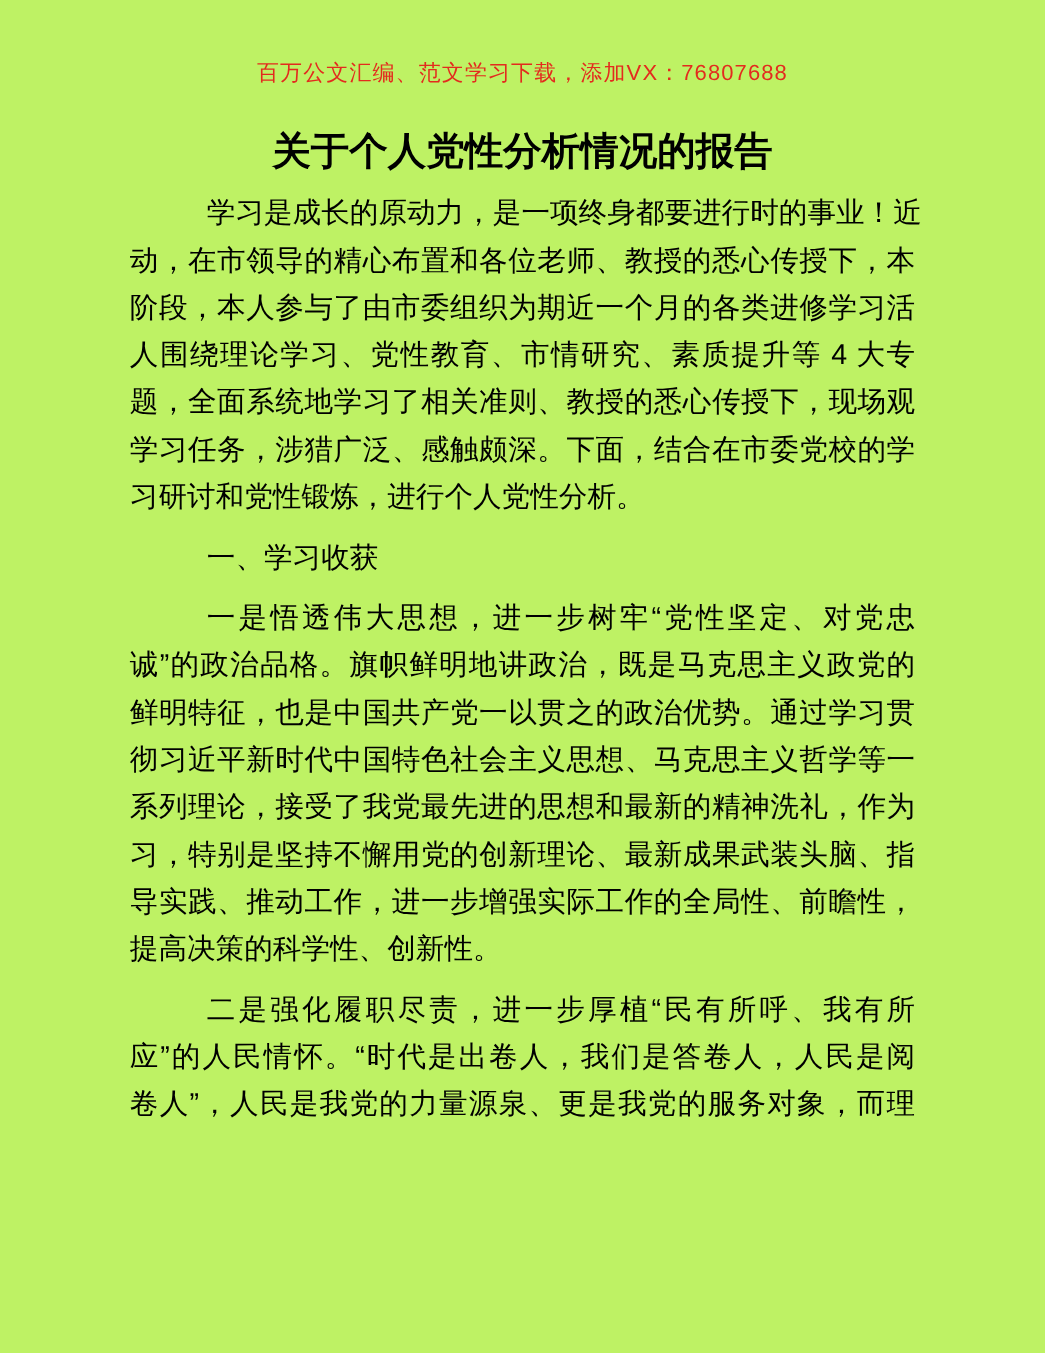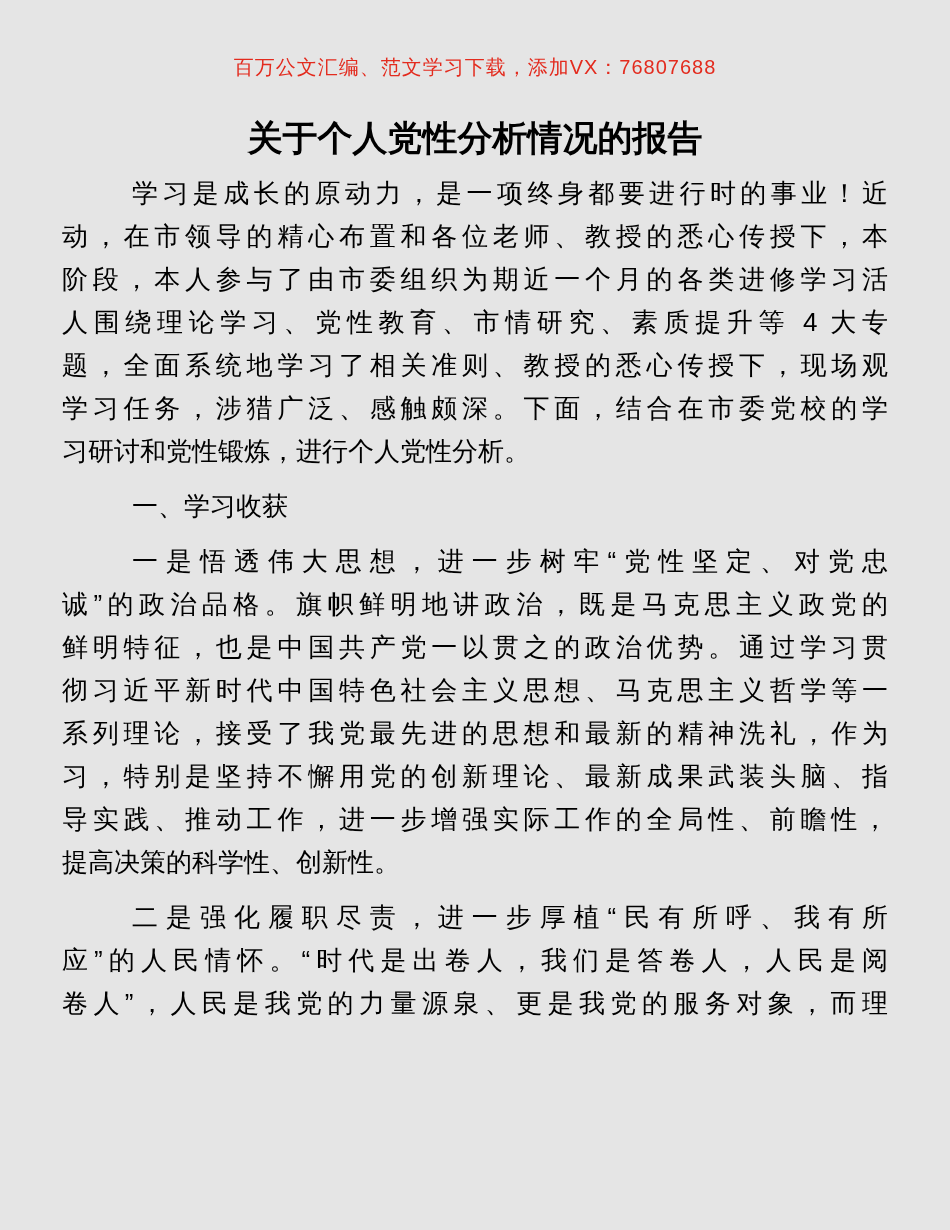--- a/index.html
+++ b/index.html
@@ -26,42 +26,42 @@
   .doc-title {
     margin: 36px 0 0 0;
     text-align: center;
     font-size: 35px;
     line-height: 44px;
     font-weight: bold;
     color: #000000;
   }
   .content {
     margin-top: 12px;
-    padding: 0 62px;
+    padding: 0 118px;
     color: #000000;
   }
   .block { margin: 0; }
   .block + .block { margin-top: 12px; }
   .line {
     font-size: 26px;
     line-height: 43px;
     height: 43px;
     white-space: nowrap;
     text-align: justify;
     text-align-last: justify;
     color: #000000;
   }
   .line.first { text-indent: 70px; }
   .line.lastline { text-align-last: left; }
   .block.heading .line { text-align-last: left; }
 </style>
 </head>
 <body>
 
-<div class="page" style="background: #e5e5e5;">
+<div class="page" style="background: #bef264;">
   <div class="promo" style="color: rgb(227, 43, 30);">百万公文汇编、范文学习下载，添加VX：76807688</div>
   <h1 class="doc-title">关于个人党性分析情况的报告</h1>
   <div class="content">
       <div class="block paragraph">
         <div class="line first">学习是成长的原动力，是一项终身都要进行时的事业！近</div>
         <div class="line">动，在市领导的精心布置和各位老师、教授的悉心传授下，本</div>
         <div class="line">阶段，本人参与了由市委组织为期近一个月的各类进修学习活</div>
         <div class="line">人围绕理论学习、党性教育、市情研究、素质提升等 4 大专</div>
         <div class="line">题，全面系统地学习了相关准则、教授的悉心传授下，现场观</div>
         <div class="line">学习任务，涉猎广泛、感触颇深。下面，结合在市委党校的学</div>

